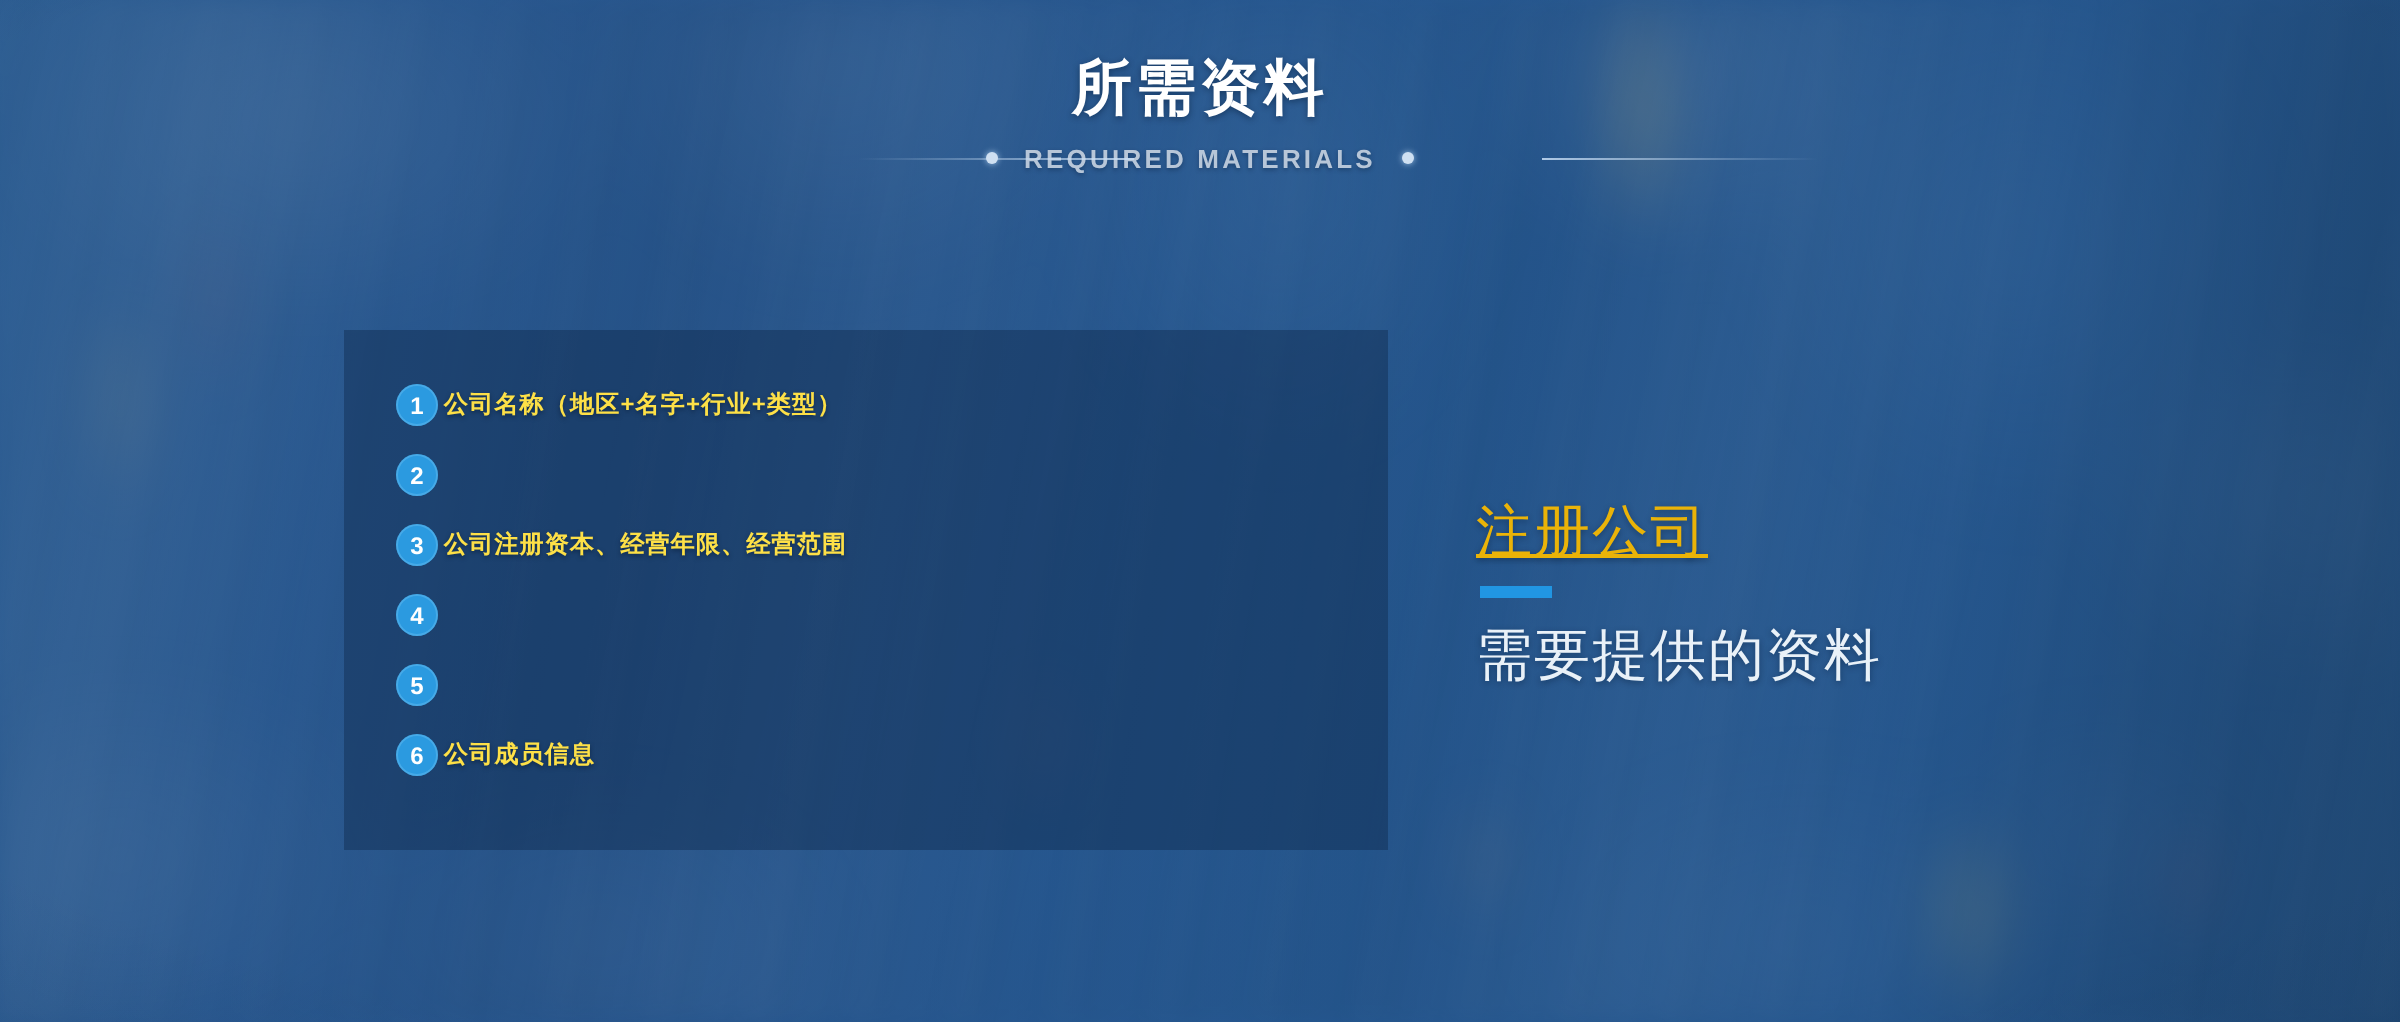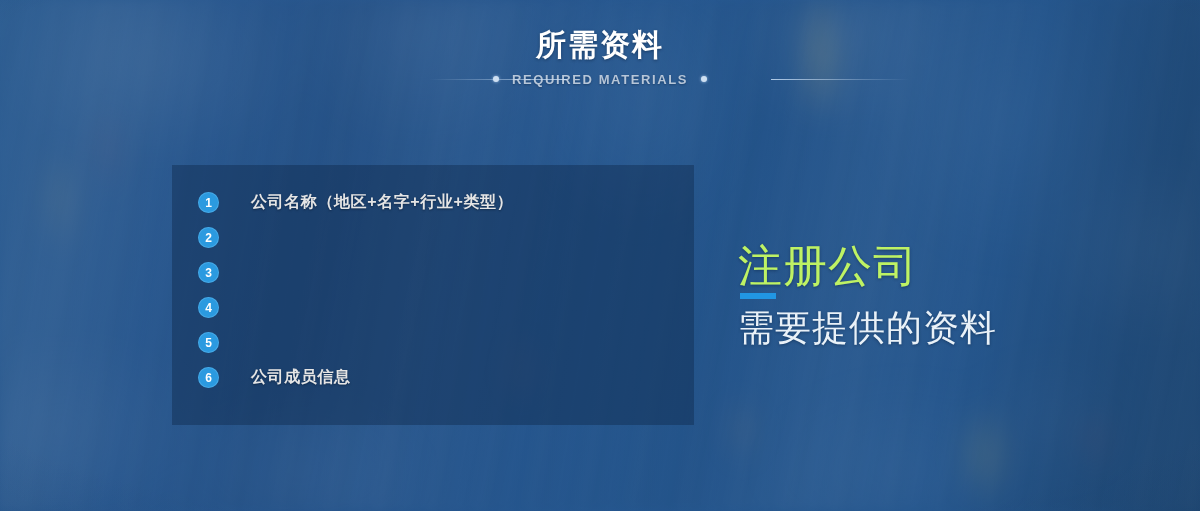--- a/index.html
+++ b/index.html
@@ -137,37 +137,38 @@
   }
   .num{
     flex:0 0 auto;width:21px;height:21px;border-radius:50%;
     background:#2b9ae0;
     color:#ffffff;font-size:12px;font-weight:bold;
     display:flex;align-items:center;justify-content:center;
     line-height:1;
     box-shadow:0 0 0 1px rgba(120,200,245,.35) inset;
   }
   .row-text{
-    margin-left:32px;
-    font-size:16px;font-weight:bold;color:#e5e5e5;
+    margin-left:3px;
+    font-size:12px;font-weight:bold;color:#fde047;
     letter-spacing:.6px;white-space:nowrap;
     text-shadow:0 1px 2px rgba(0,18,40,.5);
   }
 
   
   .headline{position:absolute;left:738px;top:243px;}
   .headline-l1{
-    font-size:44px;color:#bef264;line-height:46px;letter-spacing:1px;
+    font-size:28px;color:#eab308;line-height:46px;letter-spacing:1px;
     text-shadow:0 1px 3px rgba(0,20,45,.4);
+    text-decoration:underline;
   }
   .headline-rule{
     width:36px;height:6px;background:#2196e3;margin:4px 0 6px 2px;
   }
   .headline-l2{
-    font-size:36px;color:#e9f1f8;line-height:46px;letter-spacing:1px;
+    font-size:28px;color:#e9f1f8;line-height:46px;letter-spacing:1px;
     text-shadow:0 1px 3px rgba(0,20,45,.4);
   }
 </style>
 </head>
 <body>
 
 <div class="stage">
 
   <div class="bg-layer bg-base"></div>
   <div class="bg-layer bg-spines"></div>
@@ -199,20 +200,21 @@
         <span class="num">1</span>
         <span class="row-text">公司名称（地区+名字+行业+类型）</span>
       </div>
 
       <div class="row">
         <span class="num">2</span>
       </div>
 
       <div class="row">
         <span class="num">3</span>
+        <span class="row-text">公司注册资本、经营年限、经营范围</span>
       </div>
 
       <div class="row">
         <span class="num">4</span>
       </div>
 
       <div class="row">
         <span class="num">5</span>
       </div>
 

